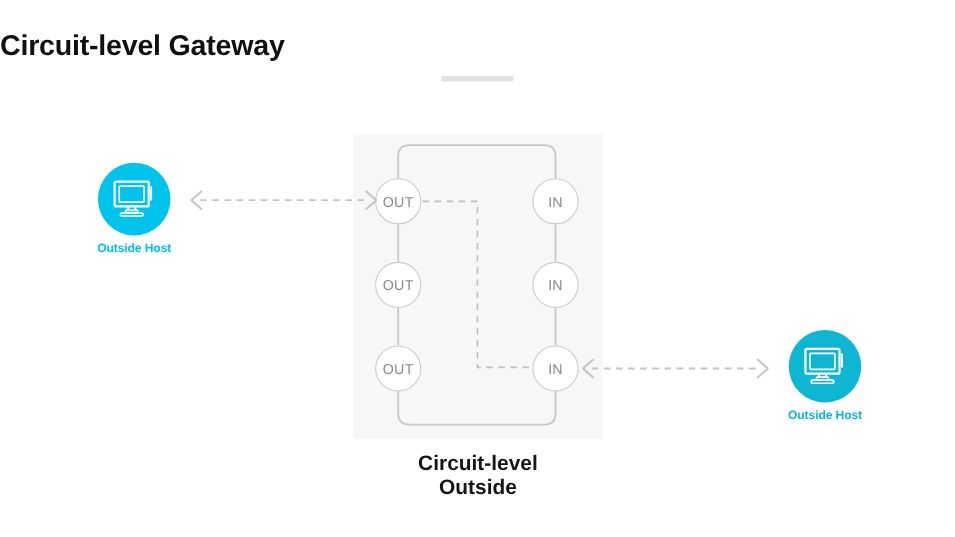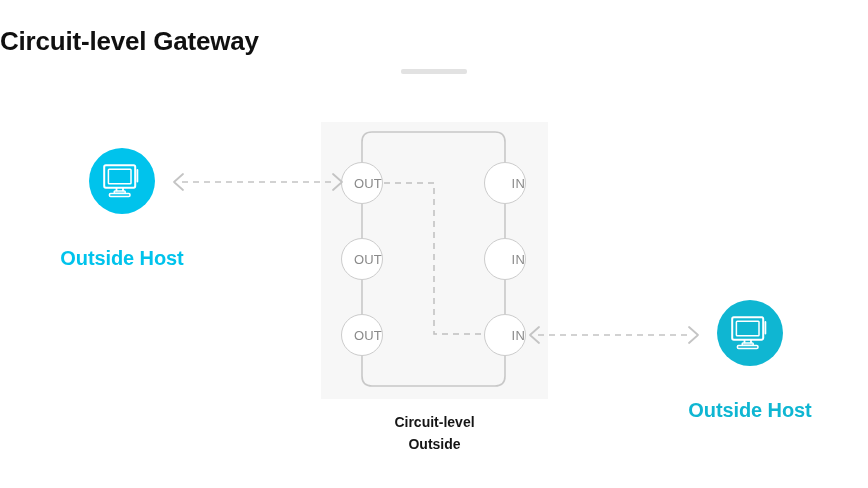--- a/index.html
+++ b/index.html
@@ -53,22 +53,22 @@
   .host-circle {
     width: 66px;
     height: 66px;
     border-radius: 50%;
     margin: 0 auto;
     display: flex;
     align-items: center;
     justify-content: center;
   }
   .host-label {
-    margin-top: 33px;
-    font-size: 20px;
+    margin-top: 6px;
+    font-size: 11px;
     font-weight: bold;
     letter-spacing: -0.1px;
   }
   #host-outside { left: 57px; top: 148px; }
   #host-inside  { left: 685px; top: 300px; }
 
   
   #gateway-panel {
     position: absolute;
     left: 321px;
@@ -85,21 +85,21 @@
   .node-circle {
     position: absolute;
     width: 42px;
     height: 42px;
     border-radius: 50%;
     background: #ffffff;
     border: 1.4px solid #cccccc;
     box-sizing: border-box;
     display: flex;
     align-items: center;
-    justify-content: flex-end;
+    justify-content: center;
     font-size: 13px;
     color: #8a8a8a;
     letter-spacing: 0.2px;
   }
   #node-out-1 { left: 341px; top: 162px; }
   #node-out-2 { left: 341px; top: 238px; }
   #node-out-3 { left: 341px; top: 314px; }
   #node-in-1  { left: 484px; top: 162px; }
   #node-in-2  { left: 484px; top: 238px; }
   #node-in-3  { left: 484px; top: 314px; }
@@ -109,21 +109,21 @@
   #arrow-left-svg  { left: 168px; top: 168px; }
   #arrow-right-svg { left: 524px; top: 321px; }
 
   
   #gateway-caption {
     position: absolute;
     left: 321px;
     top: 411px;
     width: 227px;
     text-align: center;
-    font-size: 14px;
+    font-size: 19px;
     font-weight: bold;
     color: #151515;
     line-height: 22px;
   }
 </style>
 </head>
 <body>
 
 <div class="stage">
 

